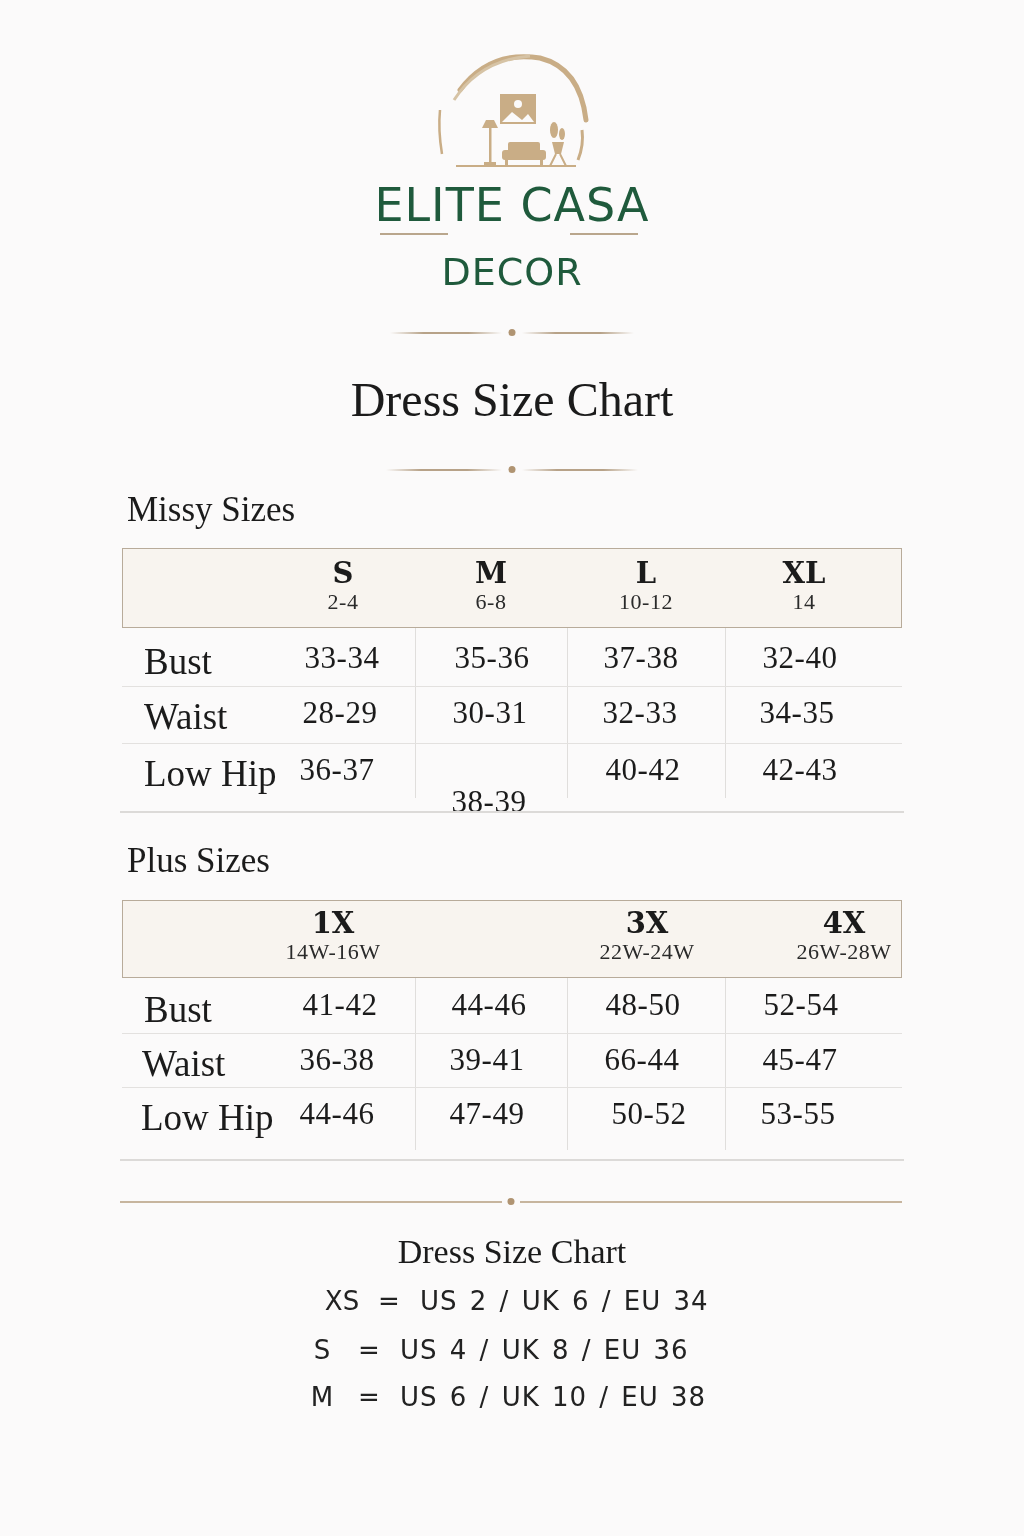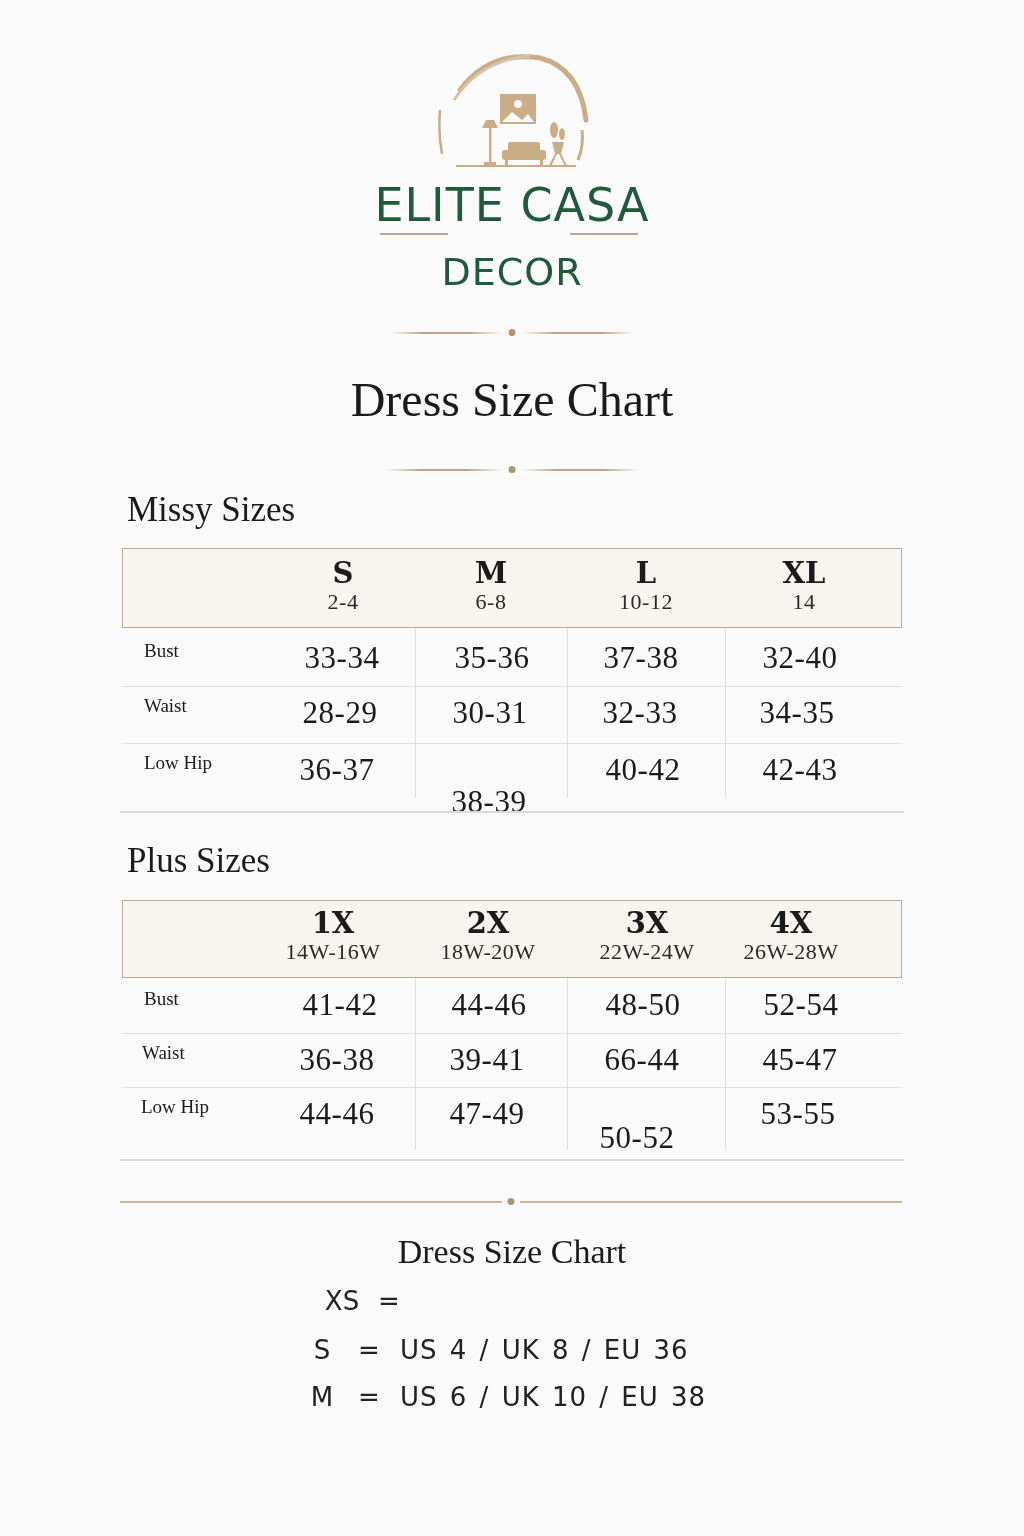--- a/index.html
+++ b/index.html
@@ -21,21 +21,21 @@
   .title { position: absolute; left: 0; width: 1024px; top: 372px; text-align: center; font-size: 48px; color: #1b1b1b; }
   .section-title { position: absolute; left: 127px; font-size: 35px; color: #1b1b1b; }
 
   .tbl { position: absolute; left: 122px; width: 780px; }
   .tbl .head { position: absolute; left: 0; top: 0; width: 780px; background: #f8f4ef; border: 1.5px solid #b8ab9a; }
   .tbl .hcell { position: absolute; text-align: center; }
   .tbl .hsize { font-family: "DejaVu Serif", serif; font-size: 29px; font-weight: bold; color: #1b1b1b; line-height: 32px; display: block; }
   .tbl .hrange { font-size: 22px; color: #2a2a2a; line-height: 26px; display: block; letter-spacing: 0.5px; }
   .tbl .row { position: absolute; left: 0; width: 780px; }
   .tbl .row .sep { position: absolute; left: 0; bottom: 0; width: 780px; height: 1px; background: #e3e1df; }
-  .tbl .rlabel { position: absolute; left: 22px; font-size: 19px; color: #1b1b1b; }
+  .tbl .rlabel { position: absolute; left: 22px; font-size: 37px; color: #1b1b1b; }
   .tbl .rval { position: absolute; font-size: 31px; color: #1b1b1b; text-align: center; width: 150px; letter-spacing: 0.5px; }
   .tbl .vline { position: absolute; width: 1px; background: #e0dedc; }
   .tbl .bottom { position: absolute; left: -2px; width: 784px; height: 1.5px; background: #dcdad8; }
 
   .conv-title { position: absolute; left: 0; width: 1024px; top: 1233px; text-align: center; font-size: 34px; color: #1b1b1b; }
   .conv-row { position: absolute; left: 0; width: 1024px; height: 40px; font-family: "DejaVu Sans", "Liberation Sans", sans-serif; font-size: 26px; color: #222; }
   .conv-row span { position: absolute; top: 0; }
   .conv-row .k { left: 300px; width: 44px; text-align: center; }
   .conv-row .eq { left: 358px; }
   .conv-row .v { left: 400px; letter-spacing: 1px; word-spacing: 3px; }
@@ -136,29 +136,25 @@
 </div>
 
 <div class="section-title" style="top:841px;">Plus Sizes</div>
 
 <div class="tbl" style="top:900px;height:262px;">
   <div class="head" style="height:78px;">
     <div class="hcell" style="left:135px;width:150px;top:6px;">
       <span class="hsize">1X</span>
         <span class="hrange">14W-16W</span>
     </div>
-    <div class="hcell" style="left:290px;width:150px;top:6px;">
-      <span class="hsize">2X</span>
-        <span class="hrange">18W-20W</span>
-    </div>
     <div class="hcell" style="left:444px;width:160px;top:6px;">
       <span class="hsize">3X</span>
         <span class="hrange">22W-24W</span>
     </div>
-    <div class="hcell" style="left:588px;width:160px;top:6px;">
+    <div class="hcell" style="left:641px;width:160px;top:6px;">
       <span class="hsize">4X</span>
         <span class="hrange">26W-28W</span>
     </div>
   </div>
   <div class="vline" style="left:293px;top:78px;height:172px;"></div>
   <div class="vline" style="left:445px;top:78px;height:172px;"></div>
   <div class="vline" style="left:603px;top:78px;height:172px;"></div>
 
   <div class="row" style="top:78px;height:56px;">
     <span class="rlabel" style="top:10px;">Bust</span>
@@ -173,37 +169,38 @@
     <span class="rval" style="left:140px;top:8px;">36-38</span>
     <span class="rval" style="left:290px;top:8px;">39-41</span>
     <span class="rval" style="left:445px;top:8px;">66-44</span>
     <span class="rval" style="left:603px;top:8px;">45-47</span>
     <div class="sep"></div>
   </div>
   <div class="row" style="top:188px;height:62px;">
     <span class="rlabel" style="top:8px;left:19px;">Low Hip</span>
     <span class="rval" style="left:140px;top:8px;">44-46</span>
     <span class="rval" style="left:290px;top:8px;">47-49</span>
-    <span class="rval" style="left:440px;top:8px;margin-top:24px;">50-52</span>
+    <span class="rval" style="left:452px;top:8px;">50-52</span>
     <span class="rval" style="left:601px;top:8px;">53-55</span>
   </div>
   <div class="bottom" style="top:259px;"></div>
 </div>
 
 <div class="divider" style="left:120px;top:1197px;width:782px;">
   <div class="line" style="left:0;width:382px;background:#c7b59e;"></div>
   <div class="dot" style="left:391px;"></div>
   <div class="line" style="left:400px;width:382px;background:#c7b59e;"></div>
 </div>
 
 <div class="conv-title">Dress Size Chart</div>
 
 <div class="conv-row" style="top:1286px;margin-left:20px;">
   <span class="k">XS</span>
   <span class="eq">=</span>
+  <span class="v">US 2  /  UK 6  /  EU 34</span>
 </div>
 <div class="conv-row" style="top:1335px;">
   <span class="k">S</span>
   <span class="eq">=</span>
   <span class="v">US 4  /  UK 8  /  EU 36</span>
 </div>
 <div class="conv-row" style="top:1382px;">
   <span class="k">M</span>
   <span class="eq">=</span>
   <span class="v">US 6  /  UK 10  /  EU 38</span>

